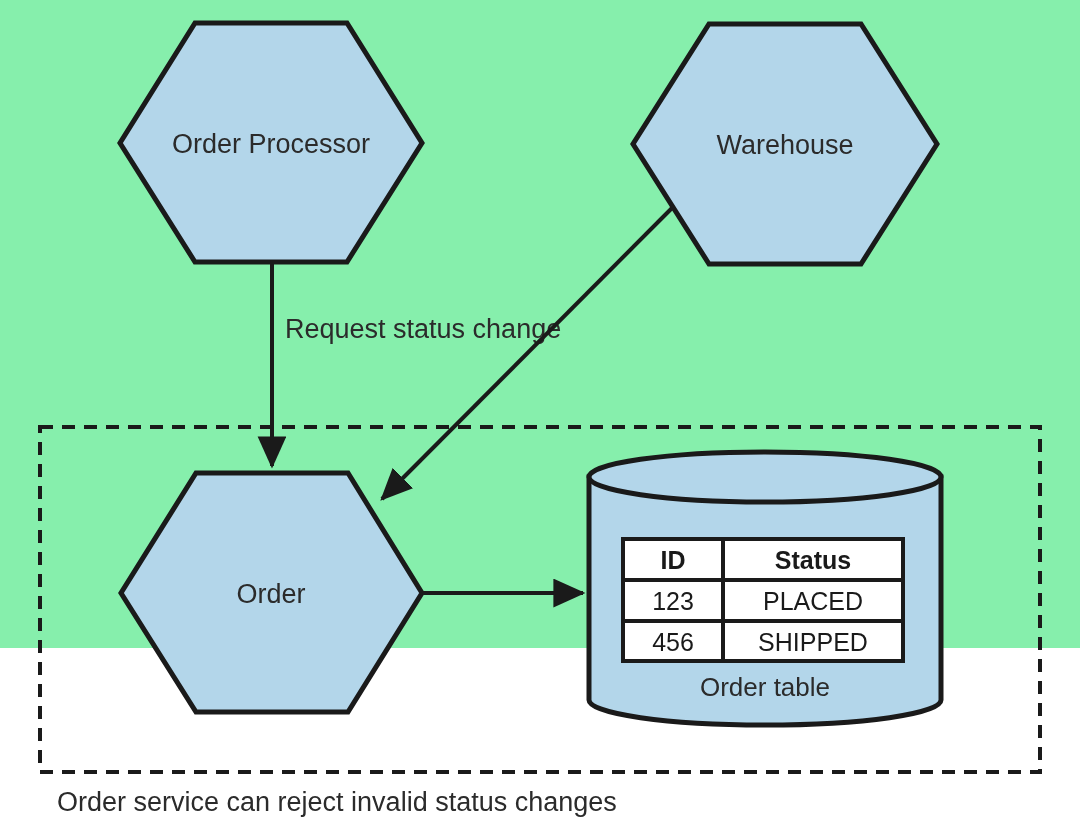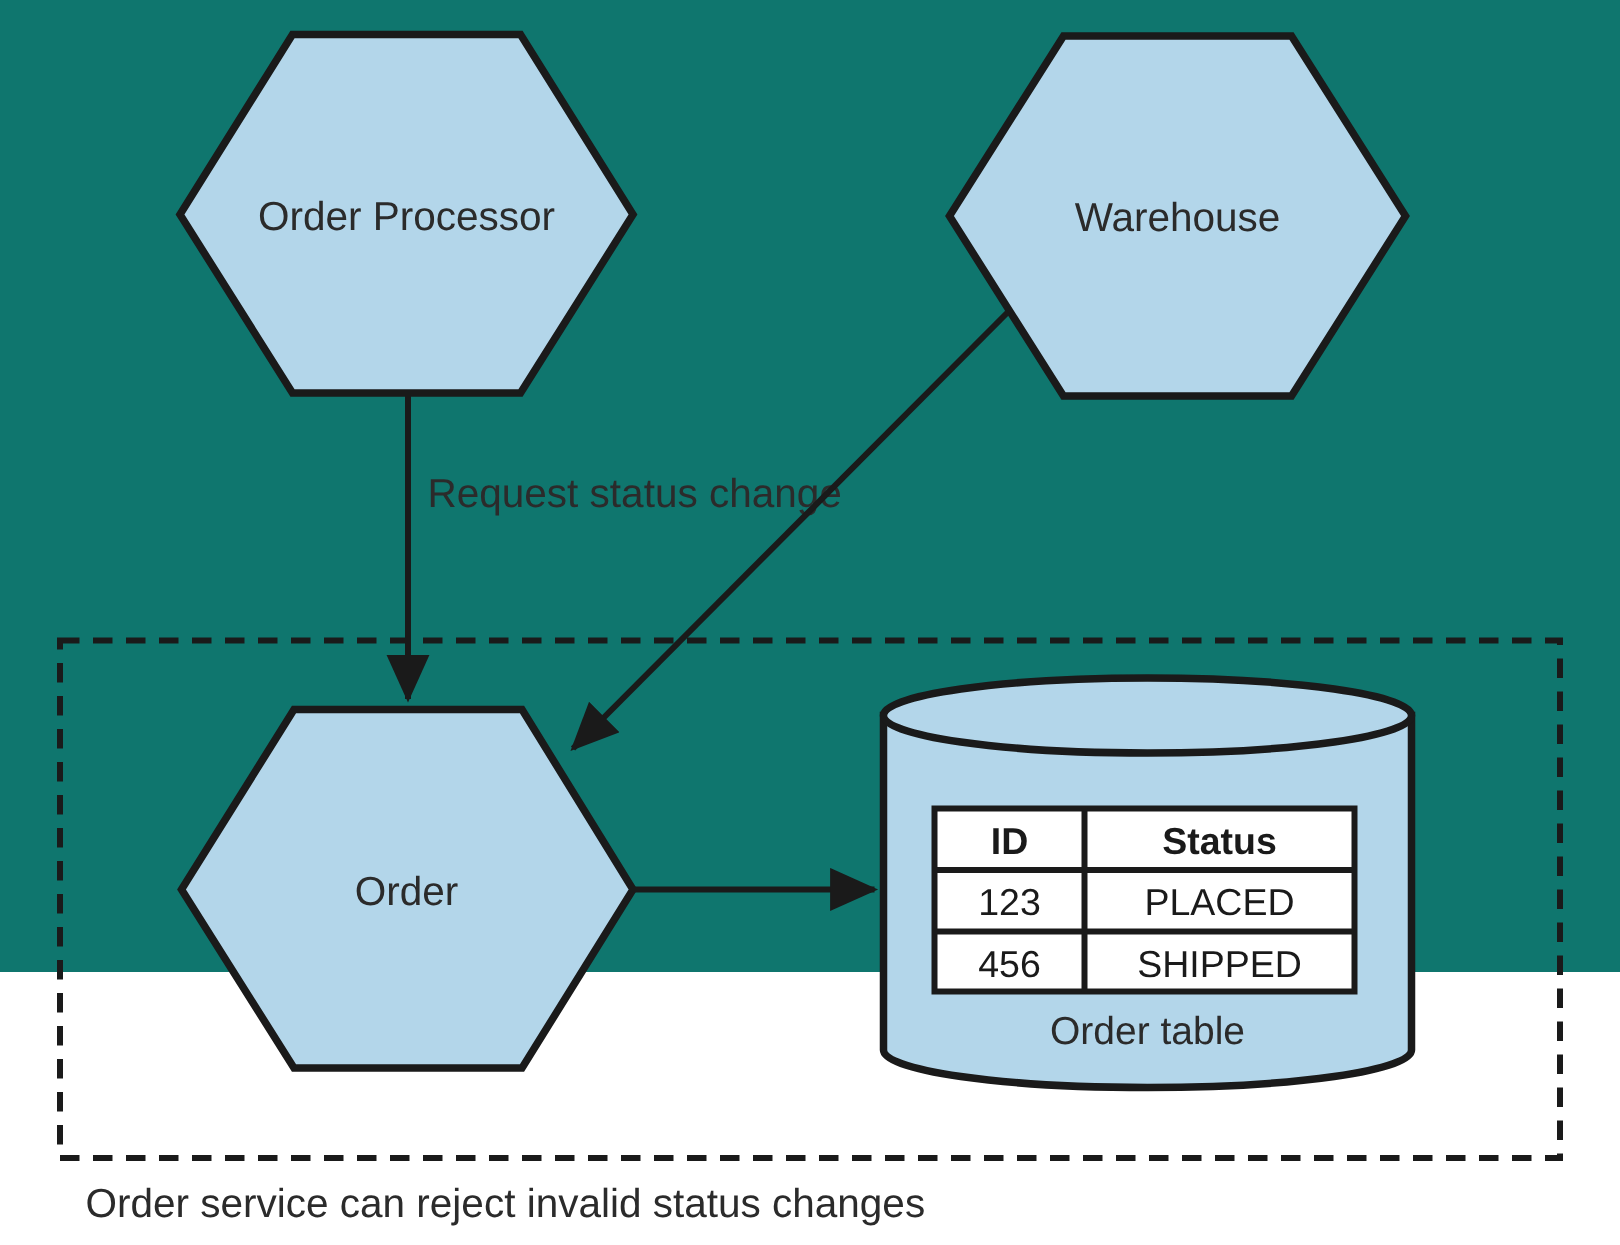--- a/index.html
+++ b/index.html
@@ -10,21 +10,21 @@
   body {
     width: 1080px;
     height: 830px;
     font-family: "Liberation Sans", sans-serif;
     overflow: hidden;
   }
   #diagram-root {
     position: relative;
     width: 1080px;
     height: 648px;
-    background: #0f766e;
+    background: #86efac;
   }
   svg.diagram-canvas {
     position: absolute;
     top: 0;
     left: 0;
     width: 1080px;
     height: 830px;
     display: block;
   }
   .shape-label {

